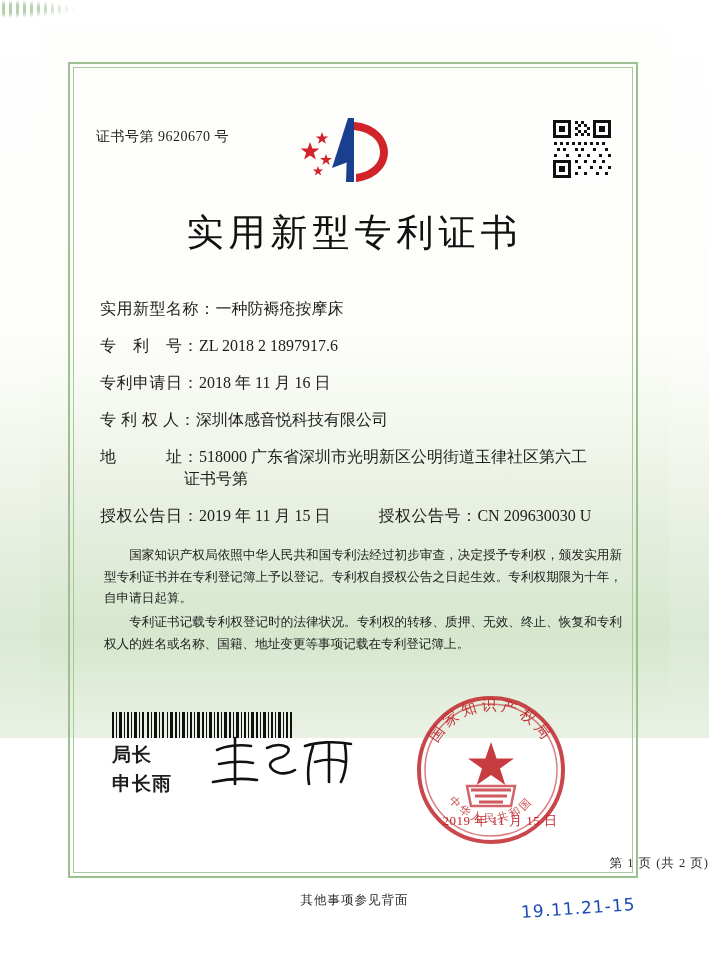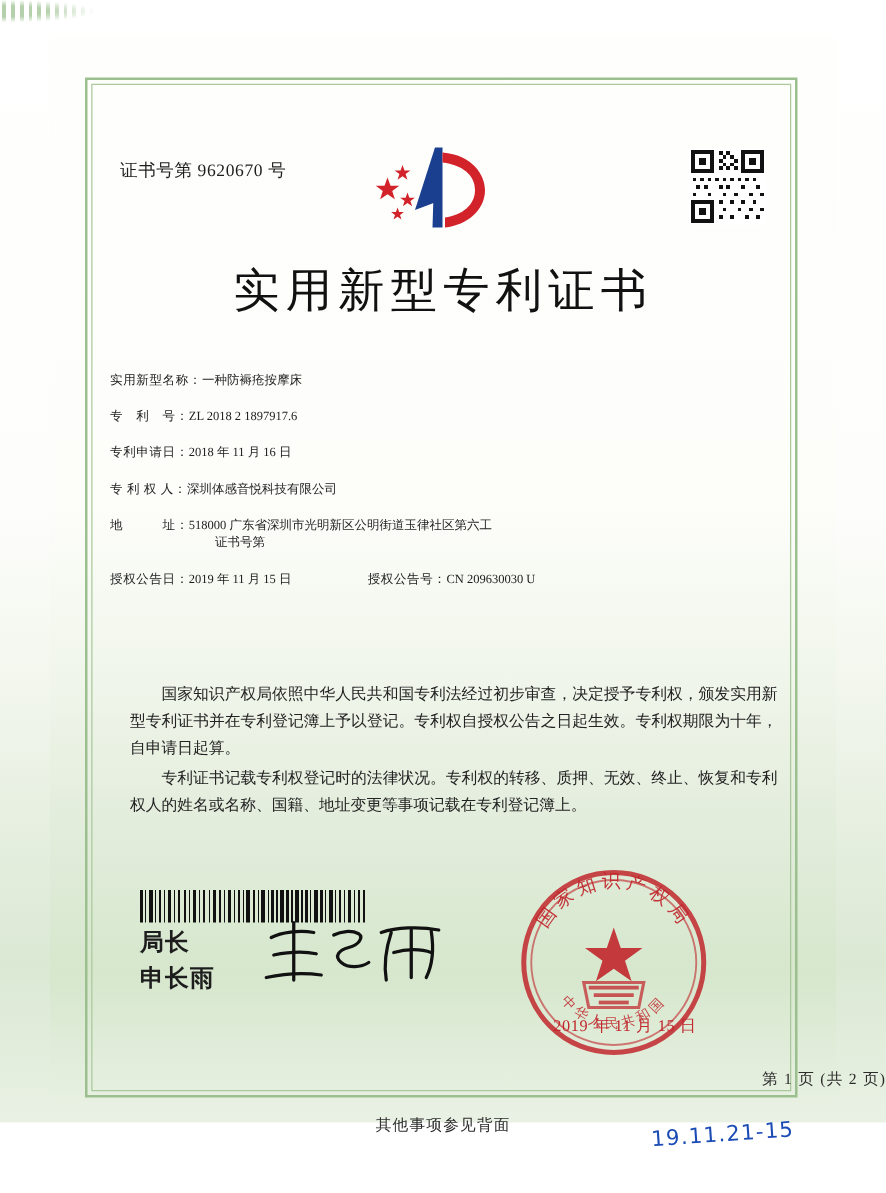--- a/index.html
+++ b/index.html
@@ -13,21 +13,21 @@
     font-family: "Liberation Serif", serif;
     color: #1d1d1d;
     overflow: hidden;
     position: relative;
   }
 
   
   .page {
     position: absolute;
     left: 0; top: 0;
-    width: 709px; height: 898px;
+    width: 709px; height: 738px;
     background:
       linear-gradient(180deg, #ffffff 0%, #fdfdfb 46%, #f3f7ee 60%, #e6efe0 74%, #dbe9d4 86%, #e9f1e4 100%);
   }
   .page-inner {
     position: absolute;
     left: 40px; top: 30px;
     right: 40px; bottom: 18px;
     background:
       linear-gradient(180deg, #fefefc 0%, #fdfdfa 44%, #f2f7ed 58%, #e3eddc 74%, #d6e7cd 88%, #e7f0e1 100%);
   }
@@ -87,23 +87,23 @@
     font-size: 37px;
     letter-spacing: 5px;
     font-weight: 400;
     color: #111;
     font-family: "DejaVu Sans", "Liberation Sans", sans-serif;
   }
 
   
   .fields {
     position: absolute;
-    left: 88px; top: 298px;
+    left: 100px; top: 298px;
     width: 520px;
-    font-size: 10px;
+    font-size: 16px;
     line-height: 1.35;
   }
   .field {
     display: flex;
     align-items: flex-start;
     margin-bottom: 15.5px;
     white-space: nowrap;
   }
   .f-label {
     flex: 0 0 auto;
@@ -118,21 +118,21 @@
     display: block;
   }
   .addr-line2 {
     margin-left: 84px;
   }
   .pair {
     display: flex;
     align-items: flex-start;
   }
   .pair .seg { display:flex; }
-  .pair .seg.right { margin-left: 61px; }
+  .pair .seg.right { margin-left: 48px; }
 
   
   .paras {
     position: absolute;
     left: 104px; top: 545px;
     width: 518px;
     font-size: 12.6px;
     line-height: 1.72;
     text-align: justify;
     color: #222;

